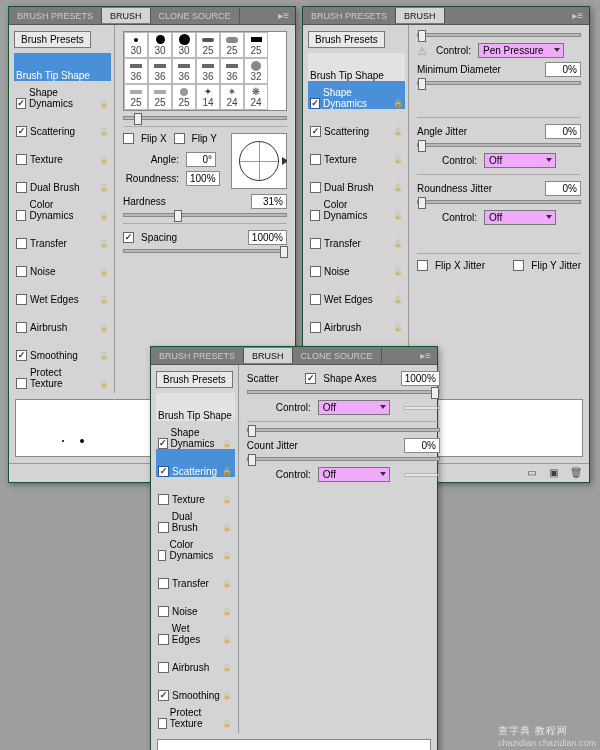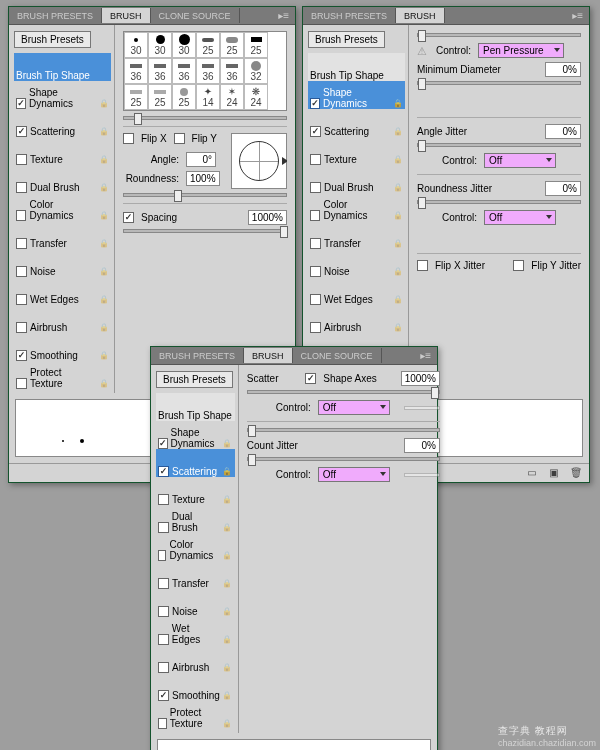--- a/index.html
+++ b/index.html
@@ -242,20 +242,25 @@
           </div>
     <div class="row" style="margin-top:8px">
             <span class="lbl" style="width:56px;text-align:right">Angle:</span>
             <span class="val" style="min-width:30px">0°</span>
           </div>
     <div class="row">
             <span class="lbl" style="width:56px;text-align:right">Roundness:</span>
             <span class="val" style="min-width:30px">100%</span>
           </div>
    </div>
+   <div class="row" style="margin-top:4px">
+          <span class="lbl">Hardness</span>
+          <span style="flex:1"></span>
+          <span class="val">31%</span>
+        </div>
    <div class="slider">
           <div class="thumb" style="left:31%"></div>
         </div>
    <hr class="sep">
    <div class="row">
           <span class="cb chk"></span>
           <span class="lbl">Spacing</span>
           <span style="flex:1"></span>
           <span class="val">1000%</span>
         </div>

